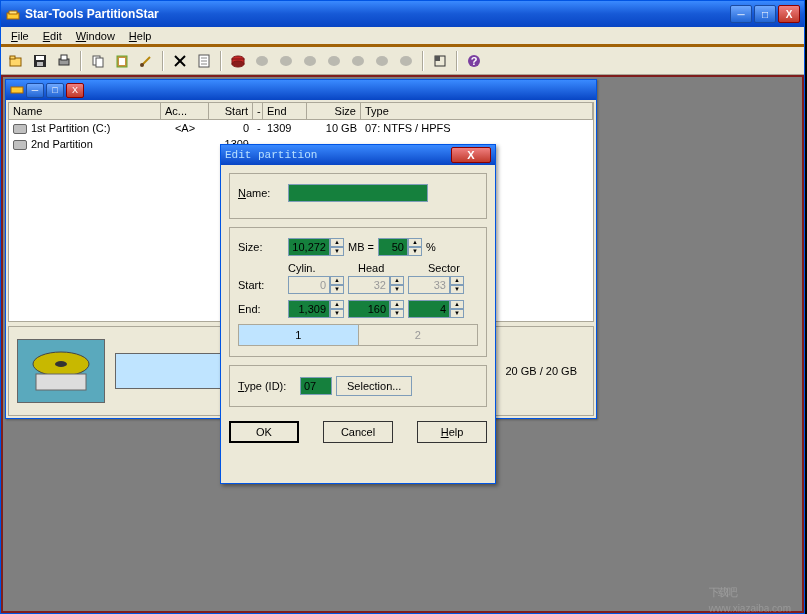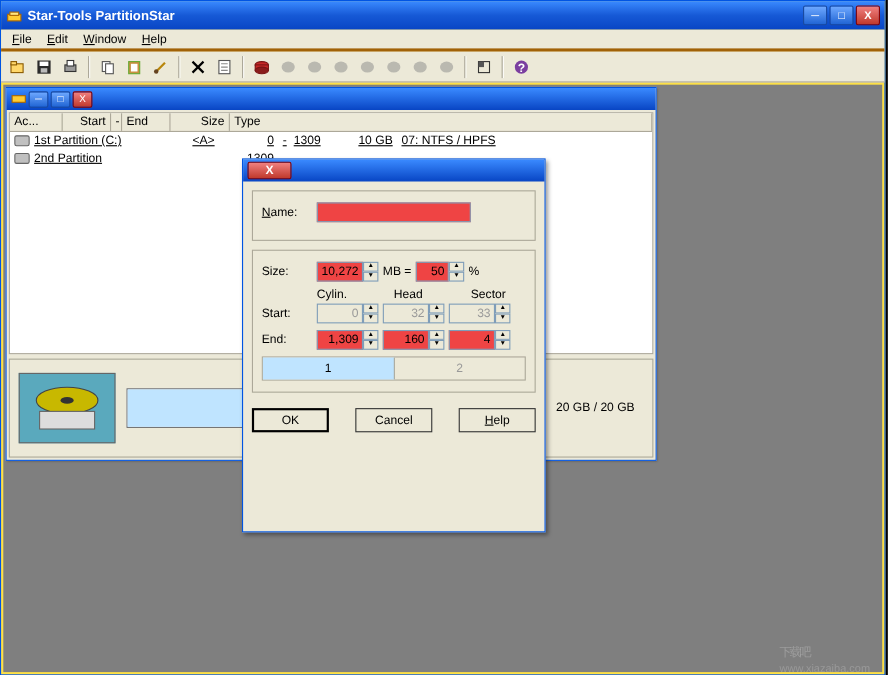--- a/index.html
+++ b/index.html
@@ -1,18 +1,18 @@
 <!DOCTYPE html>
 <html><head>
 <meta charset="utf-8">
 <style>
 * { box-sizing: border-box; margin: 0; padding: 0; font-family: "Tahoma", "MS Sans Serif", sans-serif; font-size: 11px; }
 body { background: #000; width: 807px; height: 614px; overflow: hidden; position: relative; }
 
-.main-window { position: absolute; left: 0; top: 0; width: 805px; height: 614px; background: #fde047; border: 1px solid #0054e3; }
+.main-window { position: absolute; left: 0; top: 0; width: 805px; height: 614px; background: #7f1d1d; border: 1px solid #0054e3; }
 .titlebar { height: 26px; background: linear-gradient(to bottom, #3a8aff 0%, #1659d6 50%, #0845c4 100%); display: flex; align-items: center; padding: 0 4px; color: #fff; font-weight: bold; }
 .titlebar .icon-slot { width: 16px; height: 16px; margin-right: 4px; display: flex; align-items: center; justify-content: center; }
 .titlebar .title-text { flex: 1; font-size: 12px; }
 .win-btns { display: flex; gap: 2px; }
 .win-btn { width: 22px; height: 18px; background: linear-gradient(#6ea8ff,#2165d4); border: 1px solid #1a4aa0; border-radius: 2px; color: #fff; display: flex; align-items: center; justify-content: center; font-weight: bold; cursor: pointer; font-size:10px;}
 .win-btn.close { background: linear-gradient(#f08080,#c0392b); border-color:#8b0000;}
 .menubar { height: 20px; background: #ece9d8; display: flex; align-items: center; padding: 0 4px; gap: 2px; border-bottom: 3px solid #a16207; }
 .menubar span { padding: 1px 6px; cursor: pointer; }
 .menubar span u { text-decoration: underline; }
 .toolbar { height: 28px; background: #ece9d8; display: flex; align-items: center; padding: 2px 4px; gap: 2px; border-bottom: 1px solid #aca899; }
@@ -23,42 +23,42 @@
 
 .child-window { position: absolute; left: 2px; top: 2px; width: 592px; height: 340px; background: #ece9d8; border: 1px solid #0054e3; box-shadow: 1px 1px 2px rgba(0,0,0,0.3); }
 .child-titlebar { height: 20px; background: linear-gradient(to bottom, #3a8aff 0%, #0845c4 100%); display: flex; align-items: center; padding: 0 4px; color: #fff; }
 .child-titlebar .title-text { flex: 1; font-family: "Courier New", monospace; font-size: 11px; color:#b8e0ff; }
 .child-win-btn { width: 18px; height: 15px; background: linear-gradient(#6ea8ff,#2165d4); border: 1px solid #1a4aa0; border-radius: 2px; color: #fff; display: flex; align-items: center; justify-content: center; cursor: pointer; margin-left:2px; font-size:9px;}
 .child-win-btn.close { background: linear-gradient(#f08080,#c0392b); border-color:#8b0000;}
 
 .listview { background: #fff; border: 1px solid #aca899; margin: 2px; height: 220px; }
 .lv-header { display: flex; background: #ece9d8; border-bottom: 1px solid #aca899; }
 .lv-header div { border-right: 1px solid #aca899; padding: 2px 4px; font-size: 11px; overflow:hidden; white-space:nowrap;}
-.lv-row { display: flex; padding: 1px 0; text-decoration: underline; }
+.lv-row { display: flex; padding: 1px 0; }
 .lv-row div { padding: 1px 4px; font-size: 11px; overflow:hidden; white-space:nowrap; }
 .col-name { width: 152px; } .col-ac { width: 48px; text-align:left;} .col-start { width:44px; text-align:right;} .col-dot{width:10px; text-align:center;} .col-end{width:44px; text-align:left;} .col-size{width:54px; text-align:right;} .col-type{flex:1;}
 .disk-icon { display:inline-block; width:14px; height:10px; background:#c0c0c0; border:1px solid #666; border-radius:2px; margin-right:4px; vertical-align:middle;}
 
 .bottom-panel { position: absolute; left: 2px; right: 2px; bottom: 2px; height: 90px; border: 1px solid #aca899; background: #ece9d8; display:flex; align-items:center; padding:8px;}
 .drive-img { width: 88px; height: 64px; background: #5aa9bd; border:1px solid #666; display:flex; align-items:center; justify-content:center; margin-right:10px;}
 .part-bar { flex:1; height: 36px; background:#fff; border: 1px solid #666; display:flex; }
 .part-seg { height:100%; border-right:1px solid #333; }
 .capacity { margin-left:12px; margin-right:8px; font-size:11px; }
 
 .dialog { position: absolute; left: 220px; top: 144px; width: 276px; height: 340px; background: #ece9d8; border: 1px solid #0054e3; box-shadow: 2px 2px 4px rgba(0,0,0,0.4); z-index: 100; }
 .dlg-titlebar { height: 20px; background: linear-gradient(to bottom, #3a8aff 0%, #0845c4 100%); display: flex; align-items: center; padding: 0 4px; }
 .dlg-titlebar .title-text { flex:1; font-family:"Courier New",monospace; font-size:11px; color:#b8e0ff; }
 .dlg-close { width: 40px; height: 16px; background: linear-gradient(#f08080,#c0392b); border:1px solid #8b0000; border-radius:2px; color:#fff; display:flex; align-items:center; justify-content:center; cursor:pointer; font-weight:bold;}
 .dlg-body { padding: 8px; }
 .group { border: 1px solid #aca899; padding: 10px 8px; margin-bottom: 8px; background:#ece9d8;}
 .row { display:flex; align-items:center; margin-bottom:6px; gap:4px;}
 .lbl { width: 46px; }
 .lbl u { text-decoration: underline; }
 .collbl { width:48px; font-size:11px; text-align:left;}
-input.txt { border:1px solid #7f9db9; background:#ef4444; height:18px; padding:1px 3px; font-size:11px;}
+input.txt { border:1px solid #7f9db9; background:#15803d; height:18px; padding:1px 3px; font-size:11px;}
 input.txt[disabled]{ background:#ece9d8; color:#999;}
 .spin { display:flex; }
 .spin input{width:42px; text-align:right;}
 .spin50 input{width:30px;}
 .spin-btns{ display:flex; flex-direction:column; }
 .spin-btn{ width:14px; height:9px; background:#ece9d8; border:1px solid #7f9db9; font-size:6px; line-height:6px; text-align:center; cursor:pointer;}
 .seg-bar{ display:flex; height:22px; border:1px solid #aca899; margin:4px 0 0;}
 .seg { flex:1; display:flex; align-items:center; justify-content:center; font-size:11px; }
 .seg.active{ background:#bfe4ff; border-right:1px solid #aca899;}
 .seg.inactive{ color:#999;}
@@ -218,20 +218,21 @@
               <rect x="1" y="5" width="12" height="6" fill="#ffcc33" stroke="#aa6600"></rect>
             </svg>
         </span>
         <div class="child-win-btn">─</div>
         <div class="child-win-btn">□</div>
         <div class="child-win-btn close">X</div>
       </div>
 
       <div class="listview">
         <div class="lv-header">
+          <div class="col-name">Name</div>
           <div class="col-ac">Ac...</div>
           <div class="col-start">Start</div>
           <div class="col-dot">-</div>
           <div class="col-end">End</div>
           <div class="col-size">Size</div>
           <div class="col-type">Type</div>
         </div>
         <div class="lv-row">
           <div class="col-name"><span class="disk-icon"></span><span>1st Partition (C:)</span></div>
           <div class="col-ac" style="text-align:center">&lt;A&gt;</div>
@@ -266,20 +267,21 @@
         </div>
         <div class="capacity">20 GB / 20 GB</div>
       </div>
     </div>
 
   </div>
 </div>
 
 <div class="dialog">
   <div class="dlg-titlebar">
+    <span class="title-text">Edit partition</span>
     <div class="dlg-close">X</div>
   </div>
   <div class="dlg-body">
 
     <div class="group">
       <div class="row">
         <span class="lbl"><u>N</u>ame:</span>
         <input class="txt" style="width: 140px;" value="">
       </div>
     </div>
@@ -358,20 +360,27 @@
               <div class="spin-btn">▼</div>
             </div>
           </div>
       </div>
       <div class="seg-bar">
         <div class="seg active">1</div>
         <div class="seg inactive">2</div>
       </div>
     </div>
 
+    <div class="group">
+      <div class="row" style="margin-bottom:0;">
+        <span class="lbl" style="width:58px"><u>T</u>ype (ID):</span>
+        <input class="txt" style="width: 32px;" value="07">
+        <button class="small-btn">Selection...</button>
+      </div>
+    </div>
 
     <div class="dlg-buttons">
       <button class="btn default">OK</button>
       <button class="btn">Cancel</button>
       <button class="btn"><u>H</u>elp</button>
     </div>
 
   </div>
 </div>
 

